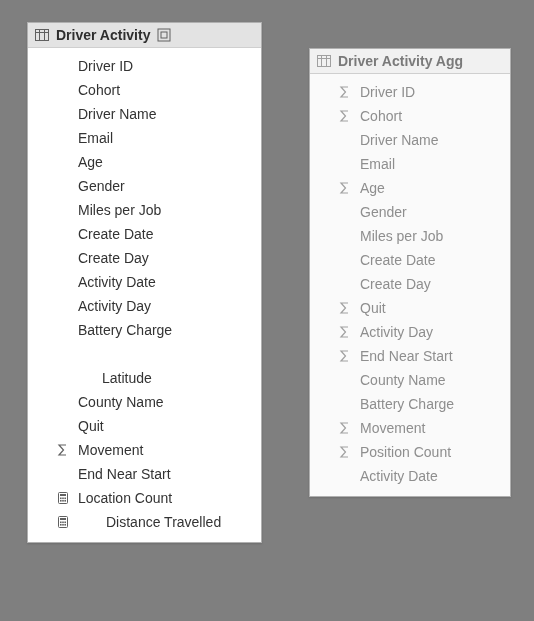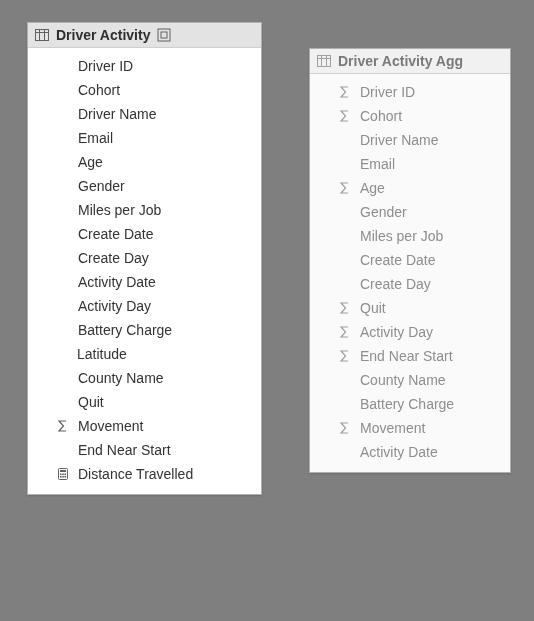--- a/index.html
+++ b/index.html
@@ -150,21 +150,21 @@
           <span class="field-label">Activity Date</span>
         </div>
         <div class="field-row" style="padding-left: 44px;">
           <span class="field-icon" style="width: 0px; flex: 0 0 0px;"></span>
           <span class="field-label">Activity Day</span>
         </div>
         <div class="field-row" style="padding-left: 44px;">
           <span class="field-icon" style="width: 0px; flex: 0 0 0px;"></span>
           <span class="field-label">Battery Charge</span>
         </div>
-        <div class="field-row" style="padding-left: 43px;">
+        <div class="field-row" style="padding-left: 68px; margin-top: 24px;">
           <span class="field-icon" style="width: 0px; flex: 0 0 0px;"></span>
           <span class="field-label">Latitude</span>
         </div>
         <div class="field-row" style="padding-left: 44px;">
           <span class="field-icon" style="width: 0px; flex: 0 0 0px;"></span>
           <span class="field-label">County Name</span>
         </div>
         <div class="field-row" style="padding-left: 44px;">
           <span class="field-icon" style="width: 0px; flex: 0 0 0px;"></span>
           <span class="field-label">Quit</span>
@@ -175,20 +175,35 @@
               <polyline points="9,1 2,1 6.5,6 2,11 9,11" fill="none" stroke="#606060" stroke-width="1.2" stroke-linejoin="miter"></polyline>
             </svg>
           </span>
           <span class="field-label">Movement</span>
         </div>
         <div class="field-row" style="padding-left: 44px;">
           <span class="field-icon" style="width: 0px; flex: 0 0 0px;"></span>
           <span class="field-label">End Near Start</span>
         </div>
         <div class="field-row" style="padding-left: 26px;">
+          <span class="field-icon">
+            <svg width="12" height="12" viewBox="0 0 12 12">
+              <rect x="1.5" y="0.5" width="9" height="11" rx="1" fill="none" stroke="#606060" stroke-width="1"></rect>
+              <rect x="3" y="2" width="6" height="2" fill="#606060"></rect>
+              <rect x="3" y="5.5" width="1.6" height="1.6" fill="#606060"></rect>
+              <rect x="5.2" y="5.5" width="1.6" height="1.6" fill="#606060"></rect>
+              <rect x="7.4" y="5.5" width="1.6" height="1.6" fill="#606060"></rect>
+              <rect x="3" y="8" width="1.6" height="1.6" fill="#606060"></rect>
+              <rect x="5.2" y="8" width="1.6" height="1.6" fill="#606060"></rect>
+              <rect x="7.4" y="8" width="1.6" height="1.6" fill="#606060"></rect>
+            </svg>
+          </span>
+          <span class="field-label">Location Count</span>
+        </div>
+        <div class="field-row" style="padding-left: 26px; gap: 28px;">
           <span class="field-icon">
             <svg width="12" height="12" viewBox="0 0 12 12">
               <rect x="1.5" y="0.5" width="9" height="11" rx="1" fill="none" stroke="#606060" stroke-width="1"></rect>
               <rect x="3" y="2" width="6" height="2" fill="#606060"></rect>
               <rect x="3" y="5.5" width="1.6" height="1.6" fill="#606060"></rect>
               <rect x="5.2" y="5.5" width="1.6" height="1.6" fill="#606060"></rect>
               <rect x="7.4" y="5.5" width="1.6" height="1.6" fill="#606060"></rect>
               <rect x="3" y="8" width="1.6" height="1.6" fill="#606060"></rect>
               <rect x="5.2" y="8" width="1.6" height="1.6" fill="#606060"></rect>
               <rect x="7.4" y="8" width="1.6" height="1.6" fill="#606060"></rect>
@@ -293,20 +308,28 @@
           <span class="field-label">Battery Charge</span>
         </div>
         <div class="field-row" style="padding-left: 26px;">
           <span class="field-icon">
             <svg width="12" height="12" viewBox="0 0 12 12">
               <polyline points="9,1 2,1 6.5,6 2,11 9,11" fill="none" stroke="#a0a0a0" stroke-width="1.2" stroke-linejoin="miter"></polyline>
             </svg>
           </span>
           <span class="field-label">Movement</span>
         </div>
+        <div class="field-row" style="padding-left: 26px;">
+          <span class="field-icon">
+            <svg width="12" height="12" viewBox="0 0 12 12">
+              <polyline points="9,1 2,1 6.5,6 2,11 9,11" fill="none" stroke="#a0a0a0" stroke-width="1.2" stroke-linejoin="miter"></polyline>
+            </svg>
+          </span>
+          <span class="field-label">Position Count</span>
+        </div>
         <div class="field-row" style="padding-left: 44px;">
           <span class="field-icon" style="width: 0px; flex: 0 0 0px;"></span>
           <span class="field-label">Activity Date</span>
         </div>
       </div>
   </div>
 
 </div>
 
 </body></html>

